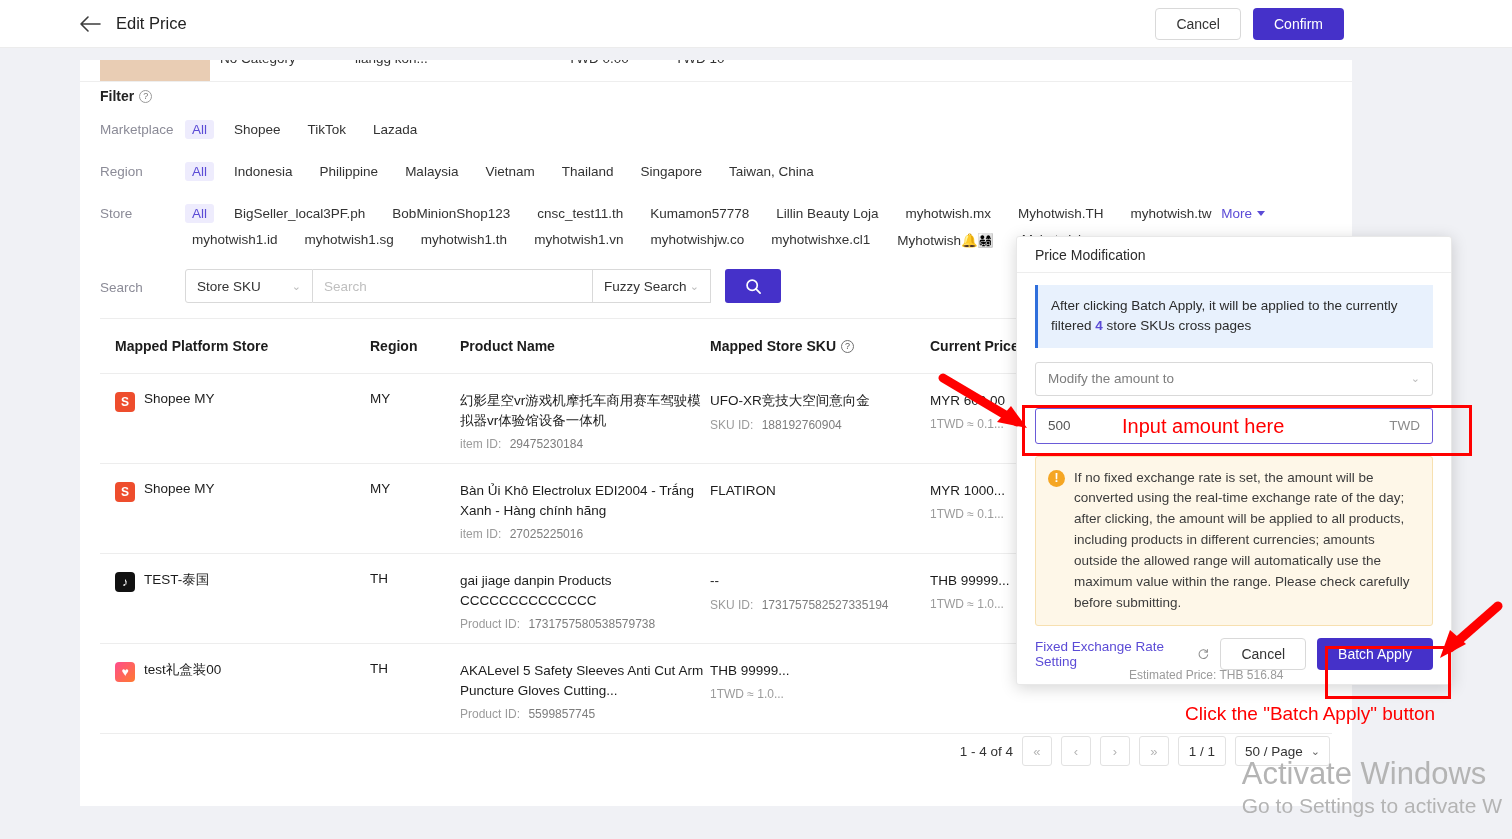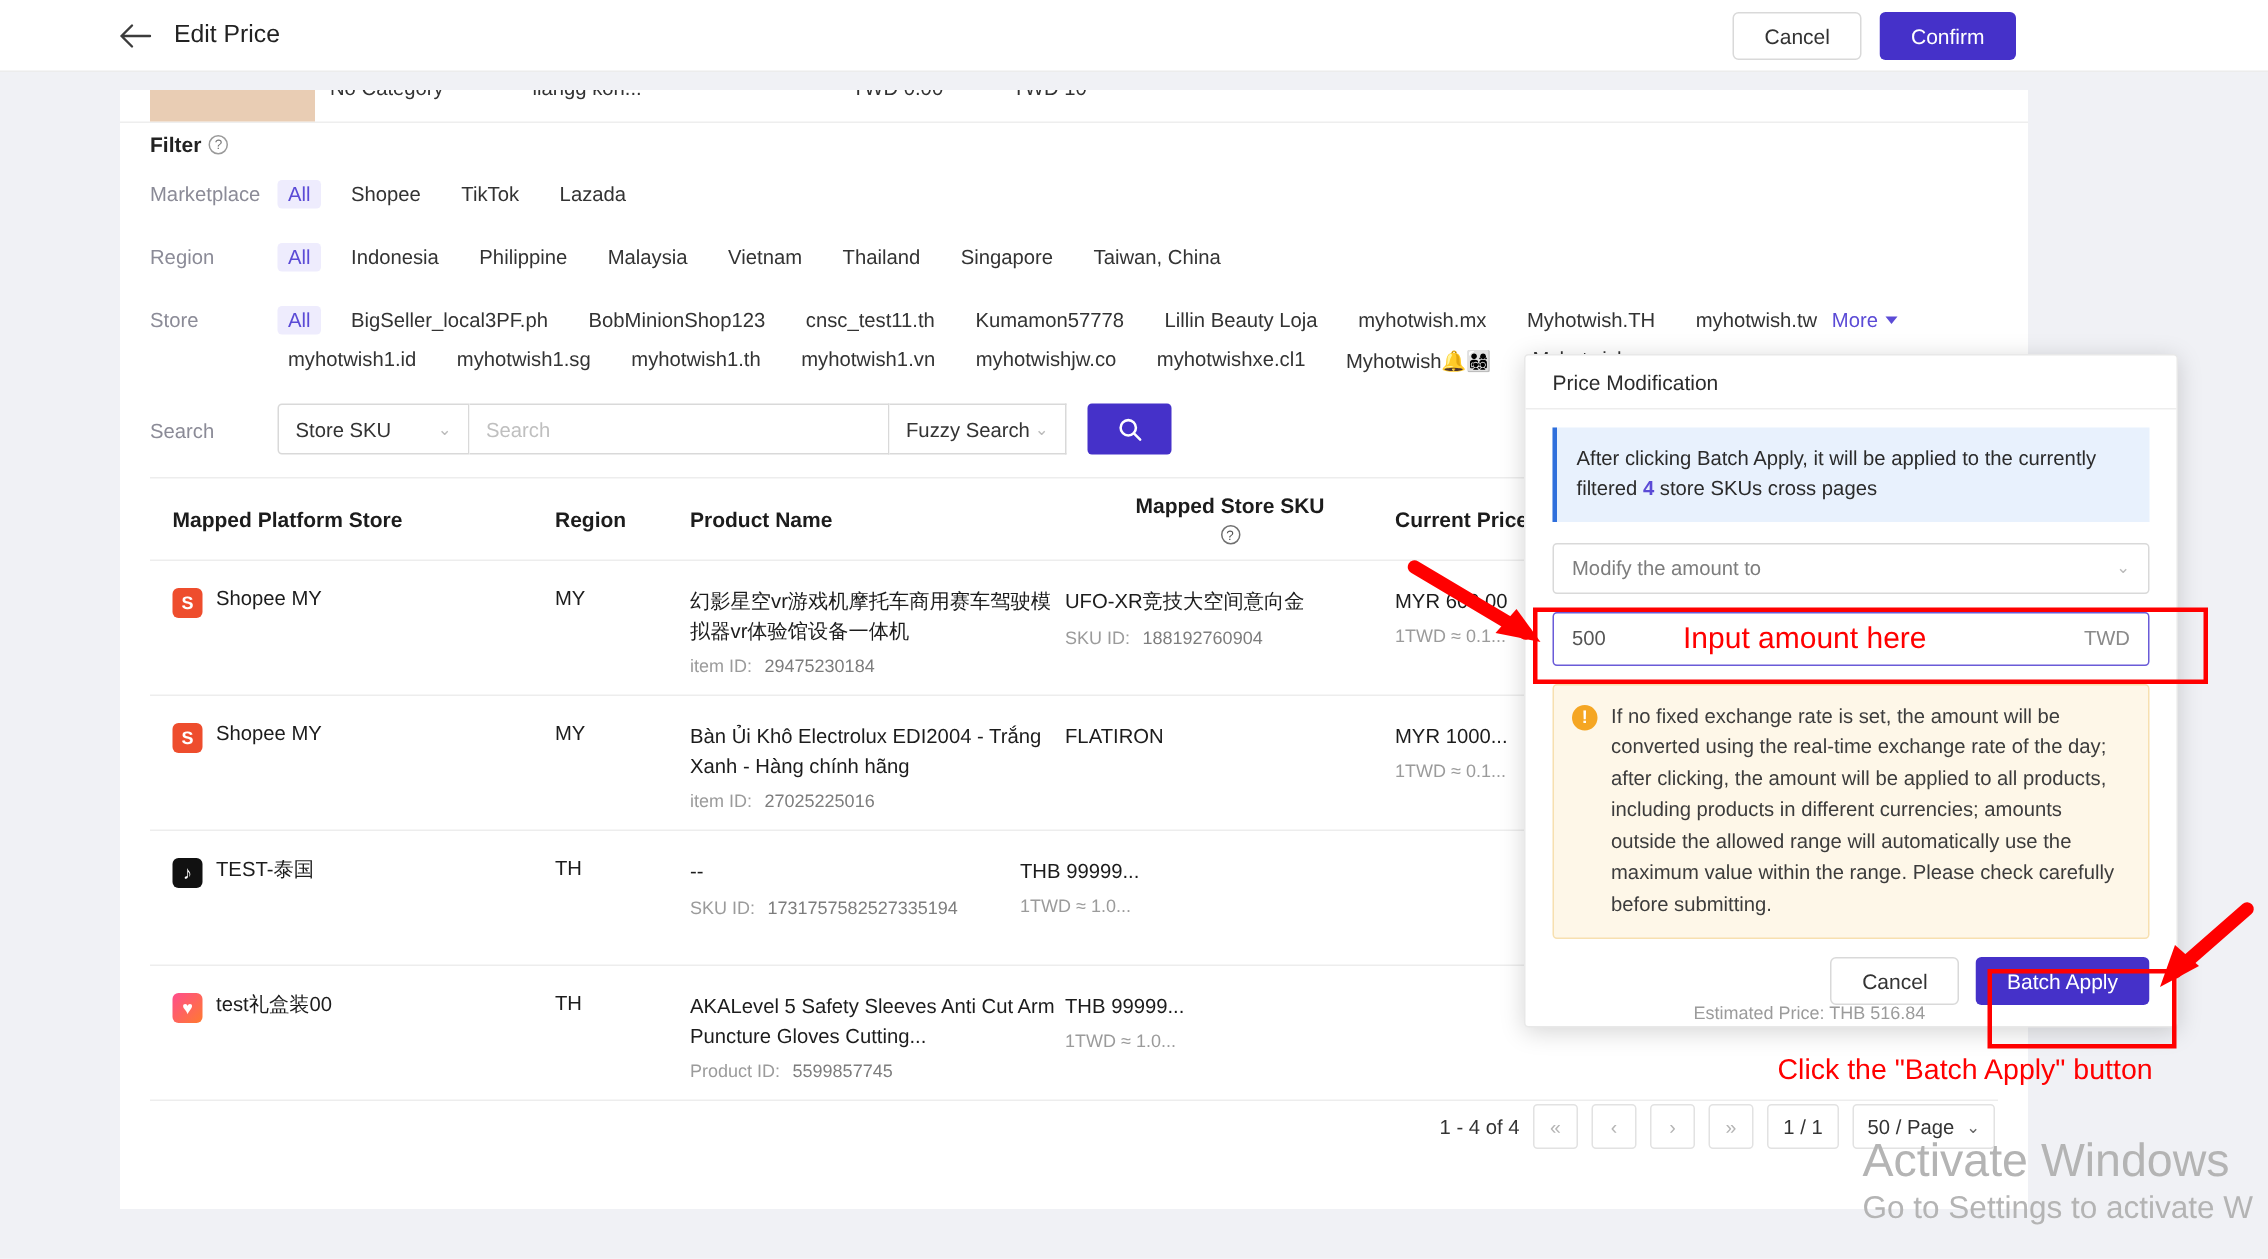--- a/index.html
+++ b/index.html
@@ -106,21 +106,21 @@
     display: flex; height: 56px; align-items: center;
     border-top: 1px solid #ededed; border-bottom: 1px solid #ededed;
     font-size: 14px; font-weight: bold; color: #1c1c1c;
   }
   .c1 { width: 270px; flex: 0 0 270px; padding-left: 15px; }
   .c2 { width: 90px; flex: 0 0 90px; }
   .c3 { width: 250px; flex: 0 0 250px; }
   .c4 { width: 220px; flex: 0 0 220px; }
   .c5 { flex: 1; }
   .thead .qmark { border-color: #707070; color: #555; }
-  .hdr-flex { display: flex; align-items: center; gap: 5px; flex-direction: column; }
+  .hdr-flex { display: flex; align-items: center; gap: 5px; }
 
   .trow {
     display: flex; min-height: 90px; padding-top: 17px;
     border-bottom: 1px solid #ededed; font-size: 13.5px; color: #1c1c1c;
   }
   .store-cell { display: flex; align-items: flex-start; gap: 9px; }
   .shop-icon {
     width: 20px; height: 20px; border-radius: 4px; flex: 0 0 20px;
     display: flex; align-items: center; justify-content: center;
     font-size: 12px; font-weight: bold; color: #fff; margin-top: 1px;
@@ -397,20 +397,27 @@
           <div class="price-sub">1TWD ≈ 0.1...</div>
         </div>
       </div>
 
       <div class="trow">
         <div class="c1 store-cell">
           <span class="shop-icon ic-tiktok">♪</span>
           <span>TEST-泰国</span>
         </div>
         <div class="c2">TH</div>
+        <div class="c3">
+          <div class="pname">gai jiage danpin Products CCCCCCCCCCCCCC</div>
+          <div class="sub">
+            <span>Product ID:</span>
+            <span class="sval">1731757580538579738</span>
+          </div>
+        </div>
         <div class="c4">
           <div class="sku-main">--</div>
           <div class="sub">
             <span>SKU ID:</span>
             <span class="sval">1731757582527335194</span>
           </div>
         </div>
         <div class="c5">
           <div class="price-main">THB 99999...</div>
           <div class="price-sub">1TWD ≈ 1.0...</div>
@@ -466,20 +473,27 @@
           <span>500</span>
           <span class="amount-unit">TWD</span>
         </div>
       </div>
       <div class="warn-note">
         <span class="warn-ic">!</span>
         <span>If no fixed exchange rate is set, the amount will be converted using the real-time exchange rate of the day; after clicking, the amount will be applied to all products, including products in different currencies; amounts outside the allowed range will automatically use the maximum value within the range. Please check carefully before submitting.</span>
       </div>
     </div>
     <div class="popup-ft">
+      <div class="fx-link">
+        <span>Fixed Exchange Rate Setting</span>
+        <svg width="14" height="14" viewBox="0 0 16 16">
+            <path d="M13 5.2A5.6 5.6 0 1 0 13.8 9" stroke="#8a8a8a" stroke-width="1.3" fill="none" stroke-linecap="round"></path>
+            <path d="M13.4 2.1 L13.3 5.6 L9.8 5.3" stroke="#8a8a8a" stroke-width="1.3" fill="none" stroke-linecap="round" stroke-linejoin="round"></path>
+          </svg>
+      </div>
       <div class="btn btn-default">Cancel</div>
       <div class="btn btn-primary">Batch Apply</div>
     </div>
   </div>
 
   <div class="est-price" style="position:absolute; left:1129px; top:668px;">Estimated Price: THB 516.84</div>
 
   <div class="ann-rect-input"></div>
   <div class="ann-rect-btn"></div>
   <div class="ann-text-input">Input amount here</div>

